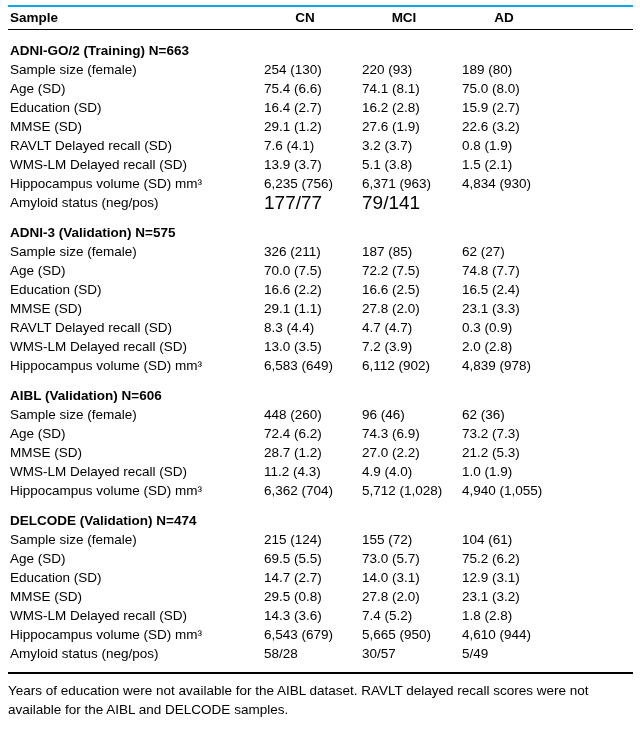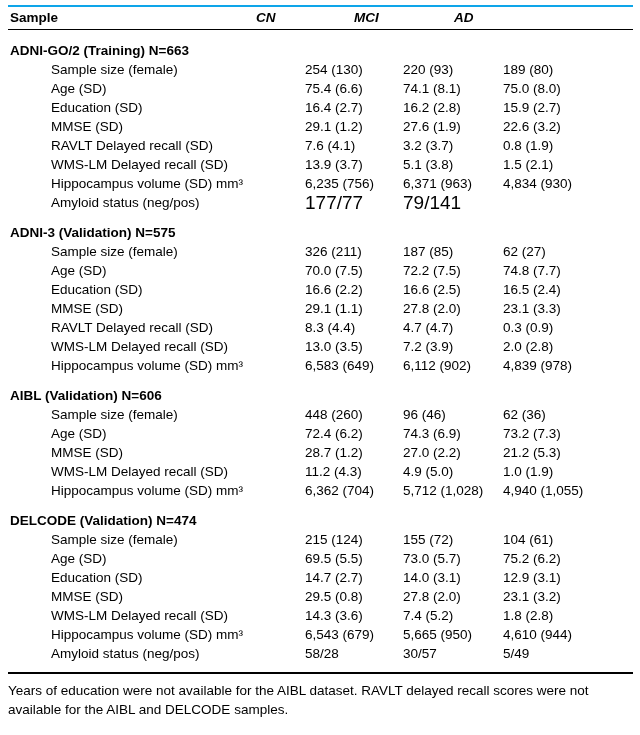--- a/index.html
+++ b/index.html
@@ -26,36 +26,34 @@
     grid-template-columns: 248px 98px 100px 100px;
     font-weight: bold;
     padding: 3px 0 4px 0;
     border-bottom: 1.5px solid #000;
   }
   .header-row .hdr-label {
     text-align: left;
     padding-left: 2px;
   }
   .header-row .hdr-col {
-    text-align: left;
-    font-style: italic;
+    text-align: center;
   }
   .section {
     margin-top: 11px;
   }
   .section-title {
     font-weight: bold;
     line-height: 19px;
     padding-left: 2px;
   }
   .row {
     display: grid;
     grid-template-columns: 248px 98px 100px 100px;
     line-height: 19px;
-    margin-left: 41px;
   }
   .cell.label {
     padding-left: 2px;
     white-space: nowrap;
   }
   .cell.value {
     padding-left: 8px;
     white-space: nowrap;
   }
   .row.emphasis .cell.value {
@@ -195,21 +193,21 @@
         </div>
         <div class="row">
           <div class="cell label">MMSE (SD)</div>
           <div class="cell value">28.7 (1.2)</div>
           <div class="cell value">27.0 (2.2)</div>
           <div class="cell value">21.2 (5.3)</div>
         </div>
         <div class="row">
           <div class="cell label">WMS-LM Delayed recall (SD)</div>
           <div class="cell value">11.2 (4.3)</div>
-          <div class="cell value">4.9 (5.0)</div>
+          <div class="cell value">4.9 (4.0)</div>
           <div class="cell value">1.0 (1.9)</div>
         </div>
         <div class="row">
           <div class="cell label">Hippocampus volume (SD) mm³</div>
           <div class="cell value">6,362 (704)</div>
           <div class="cell value">5,712 (1,028)</div>
           <div class="cell value">4,940 (1,055)</div>
         </div>
       </div>
       <div class="section">

